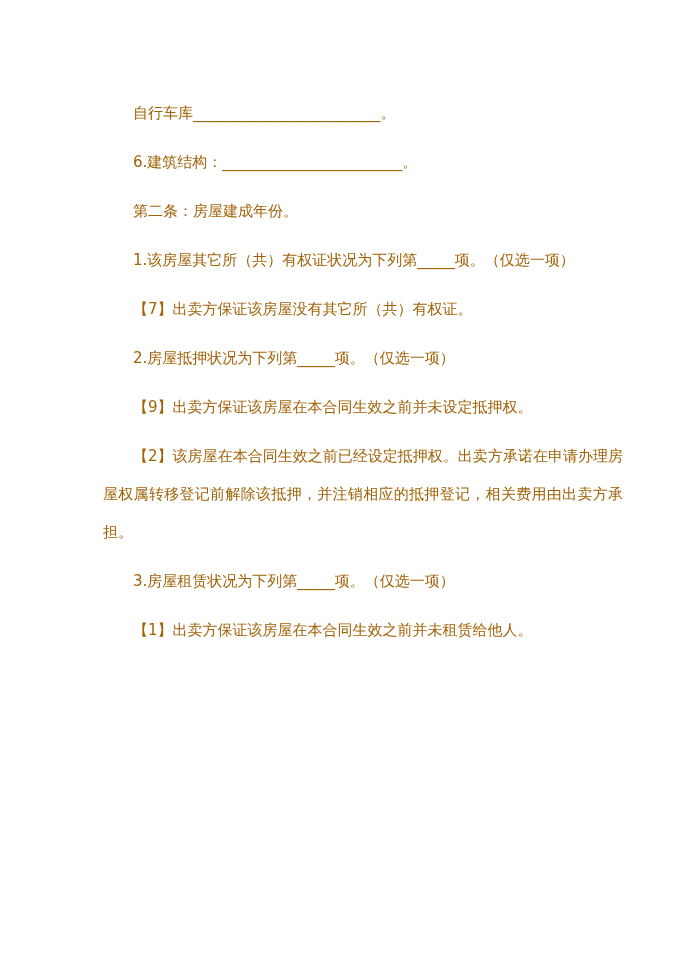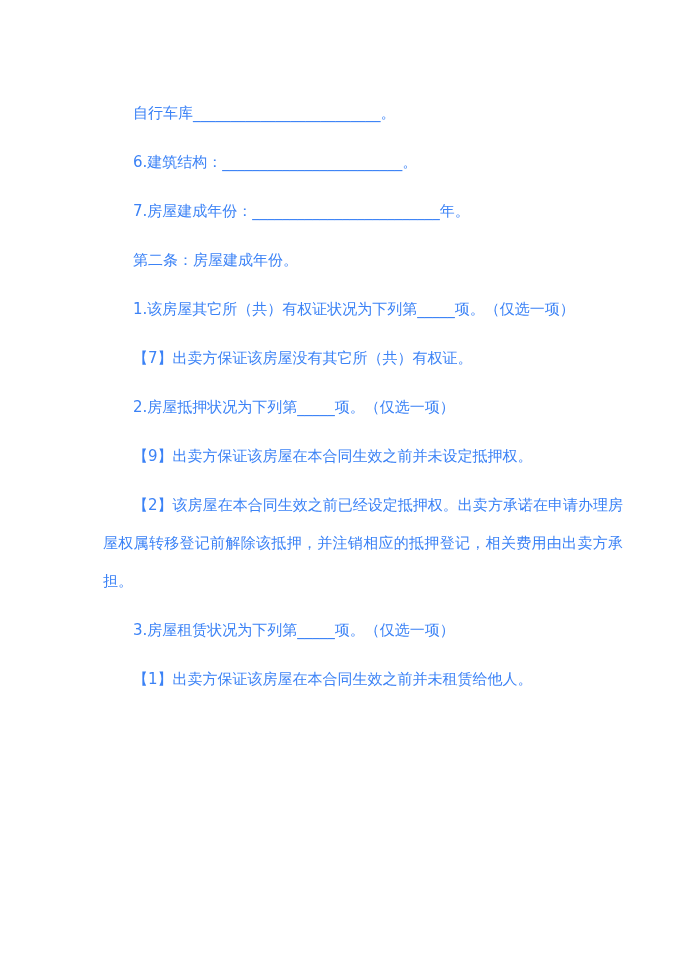--- a/index.html
+++ b/index.html
@@ -17,34 +17,33 @@
     box-sizing: border-box;
     width: 690px;
     height: 976px;
     background: #ffffff;
     padding: 94px 67px 0 103px;
   }
   .doc-page p {
     margin: 0 0 11px 0;
     font-size: 15px;
     line-height: 38px;
-    color: #3b82f6;
+    color: #a16207;
     text-indent: 2em;
     text-align: justify;
     letter-spacing: 0;
     word-break: break-all;
   }
 </style>
 </head>
 <body>
 
 <div class="doc-page">
   <p>自行车库_________________________。</p>
   <p>6.建筑结构：________________________。</p>
-  <p>7.房屋建成年份：_________________________年。</p>
   <p>第二条：房屋建成年份。</p>
   <p>1.该房屋其它所（共）有权证状况为下列第_____项。（仅选一项）</p>
   <p>【7】出卖方保证该房屋没有其它所（共）有权证。</p>
   <p>2.房屋抵押状况为下列第_____项。（仅选一项）</p>
   <p>【9】出卖方保证该房屋在本合同生效之前并未设定抵押权。</p>
   <p>【2】该房屋在本合同生效之前已经设定抵押权。出卖方承诺在申请办理房屋权属转移登记前解除该抵押，并注销相应的抵押登记，相关费用由出卖方承担。</p>
   <p>3.房屋租赁状况为下列第_____项。（仅选一项）</p>
   <p>【1】出卖方保证该房屋在本合同生效之前并未租赁给他人。</p>
 </div>
 

